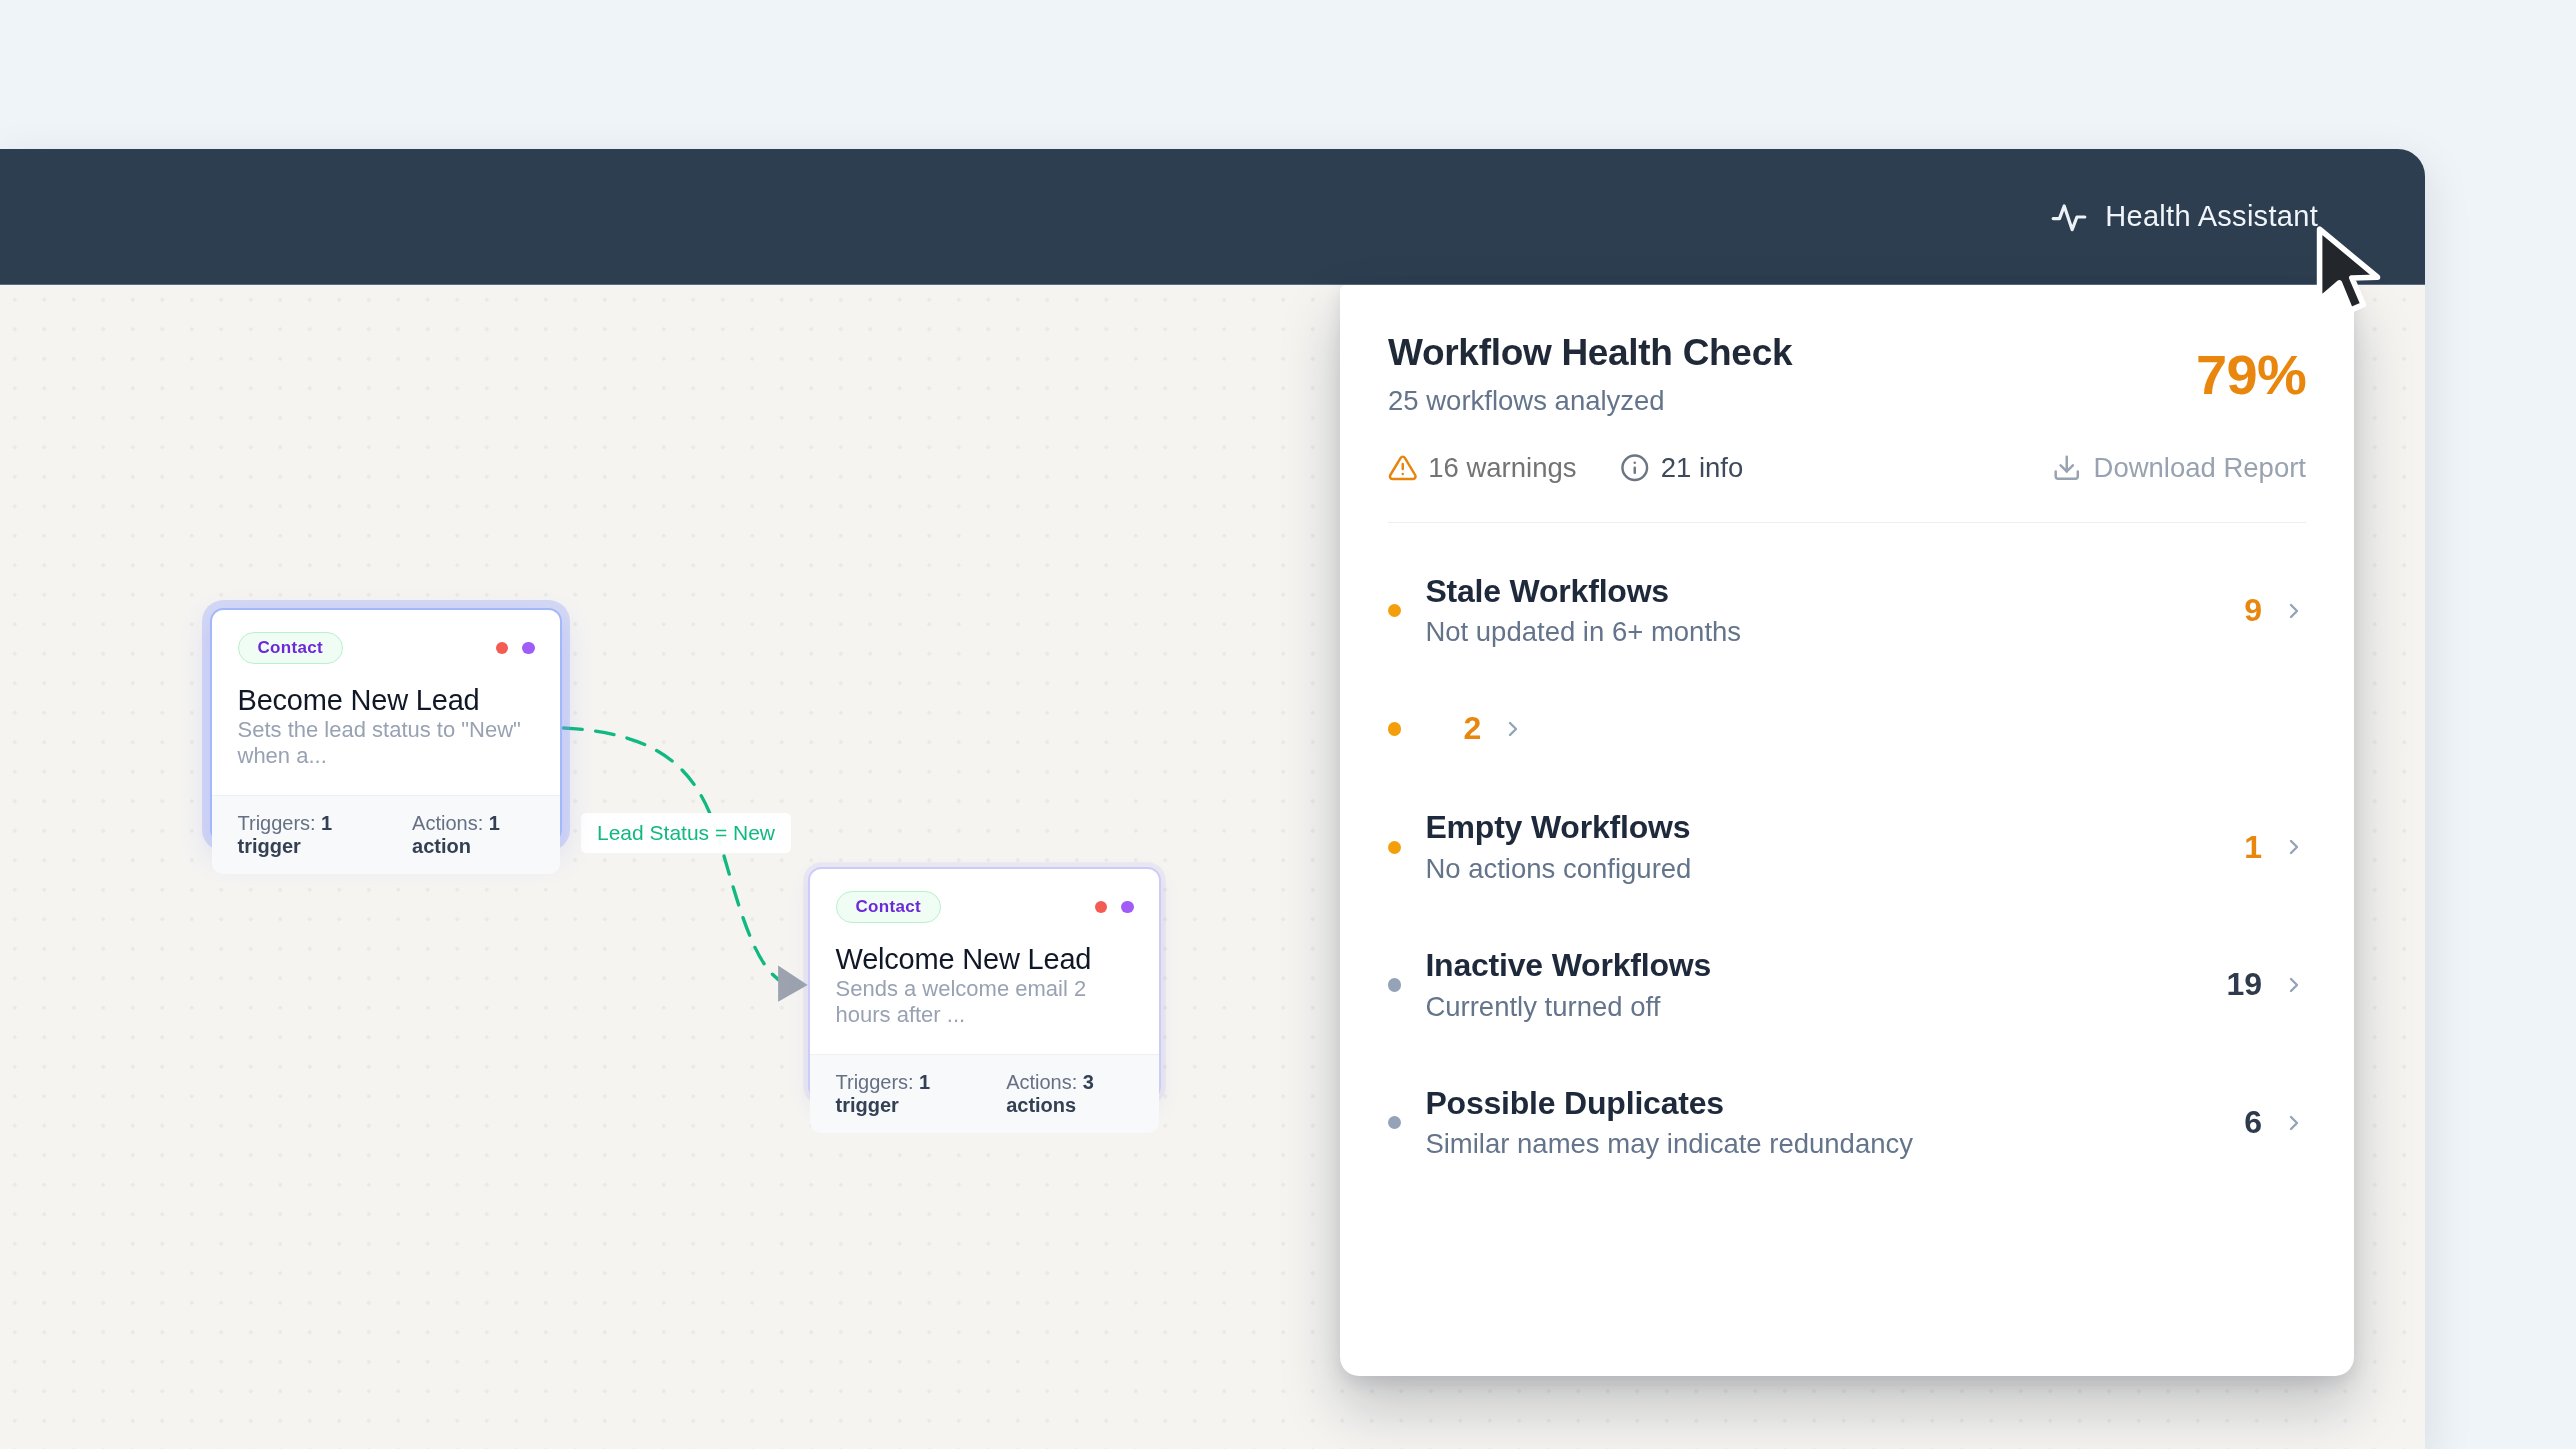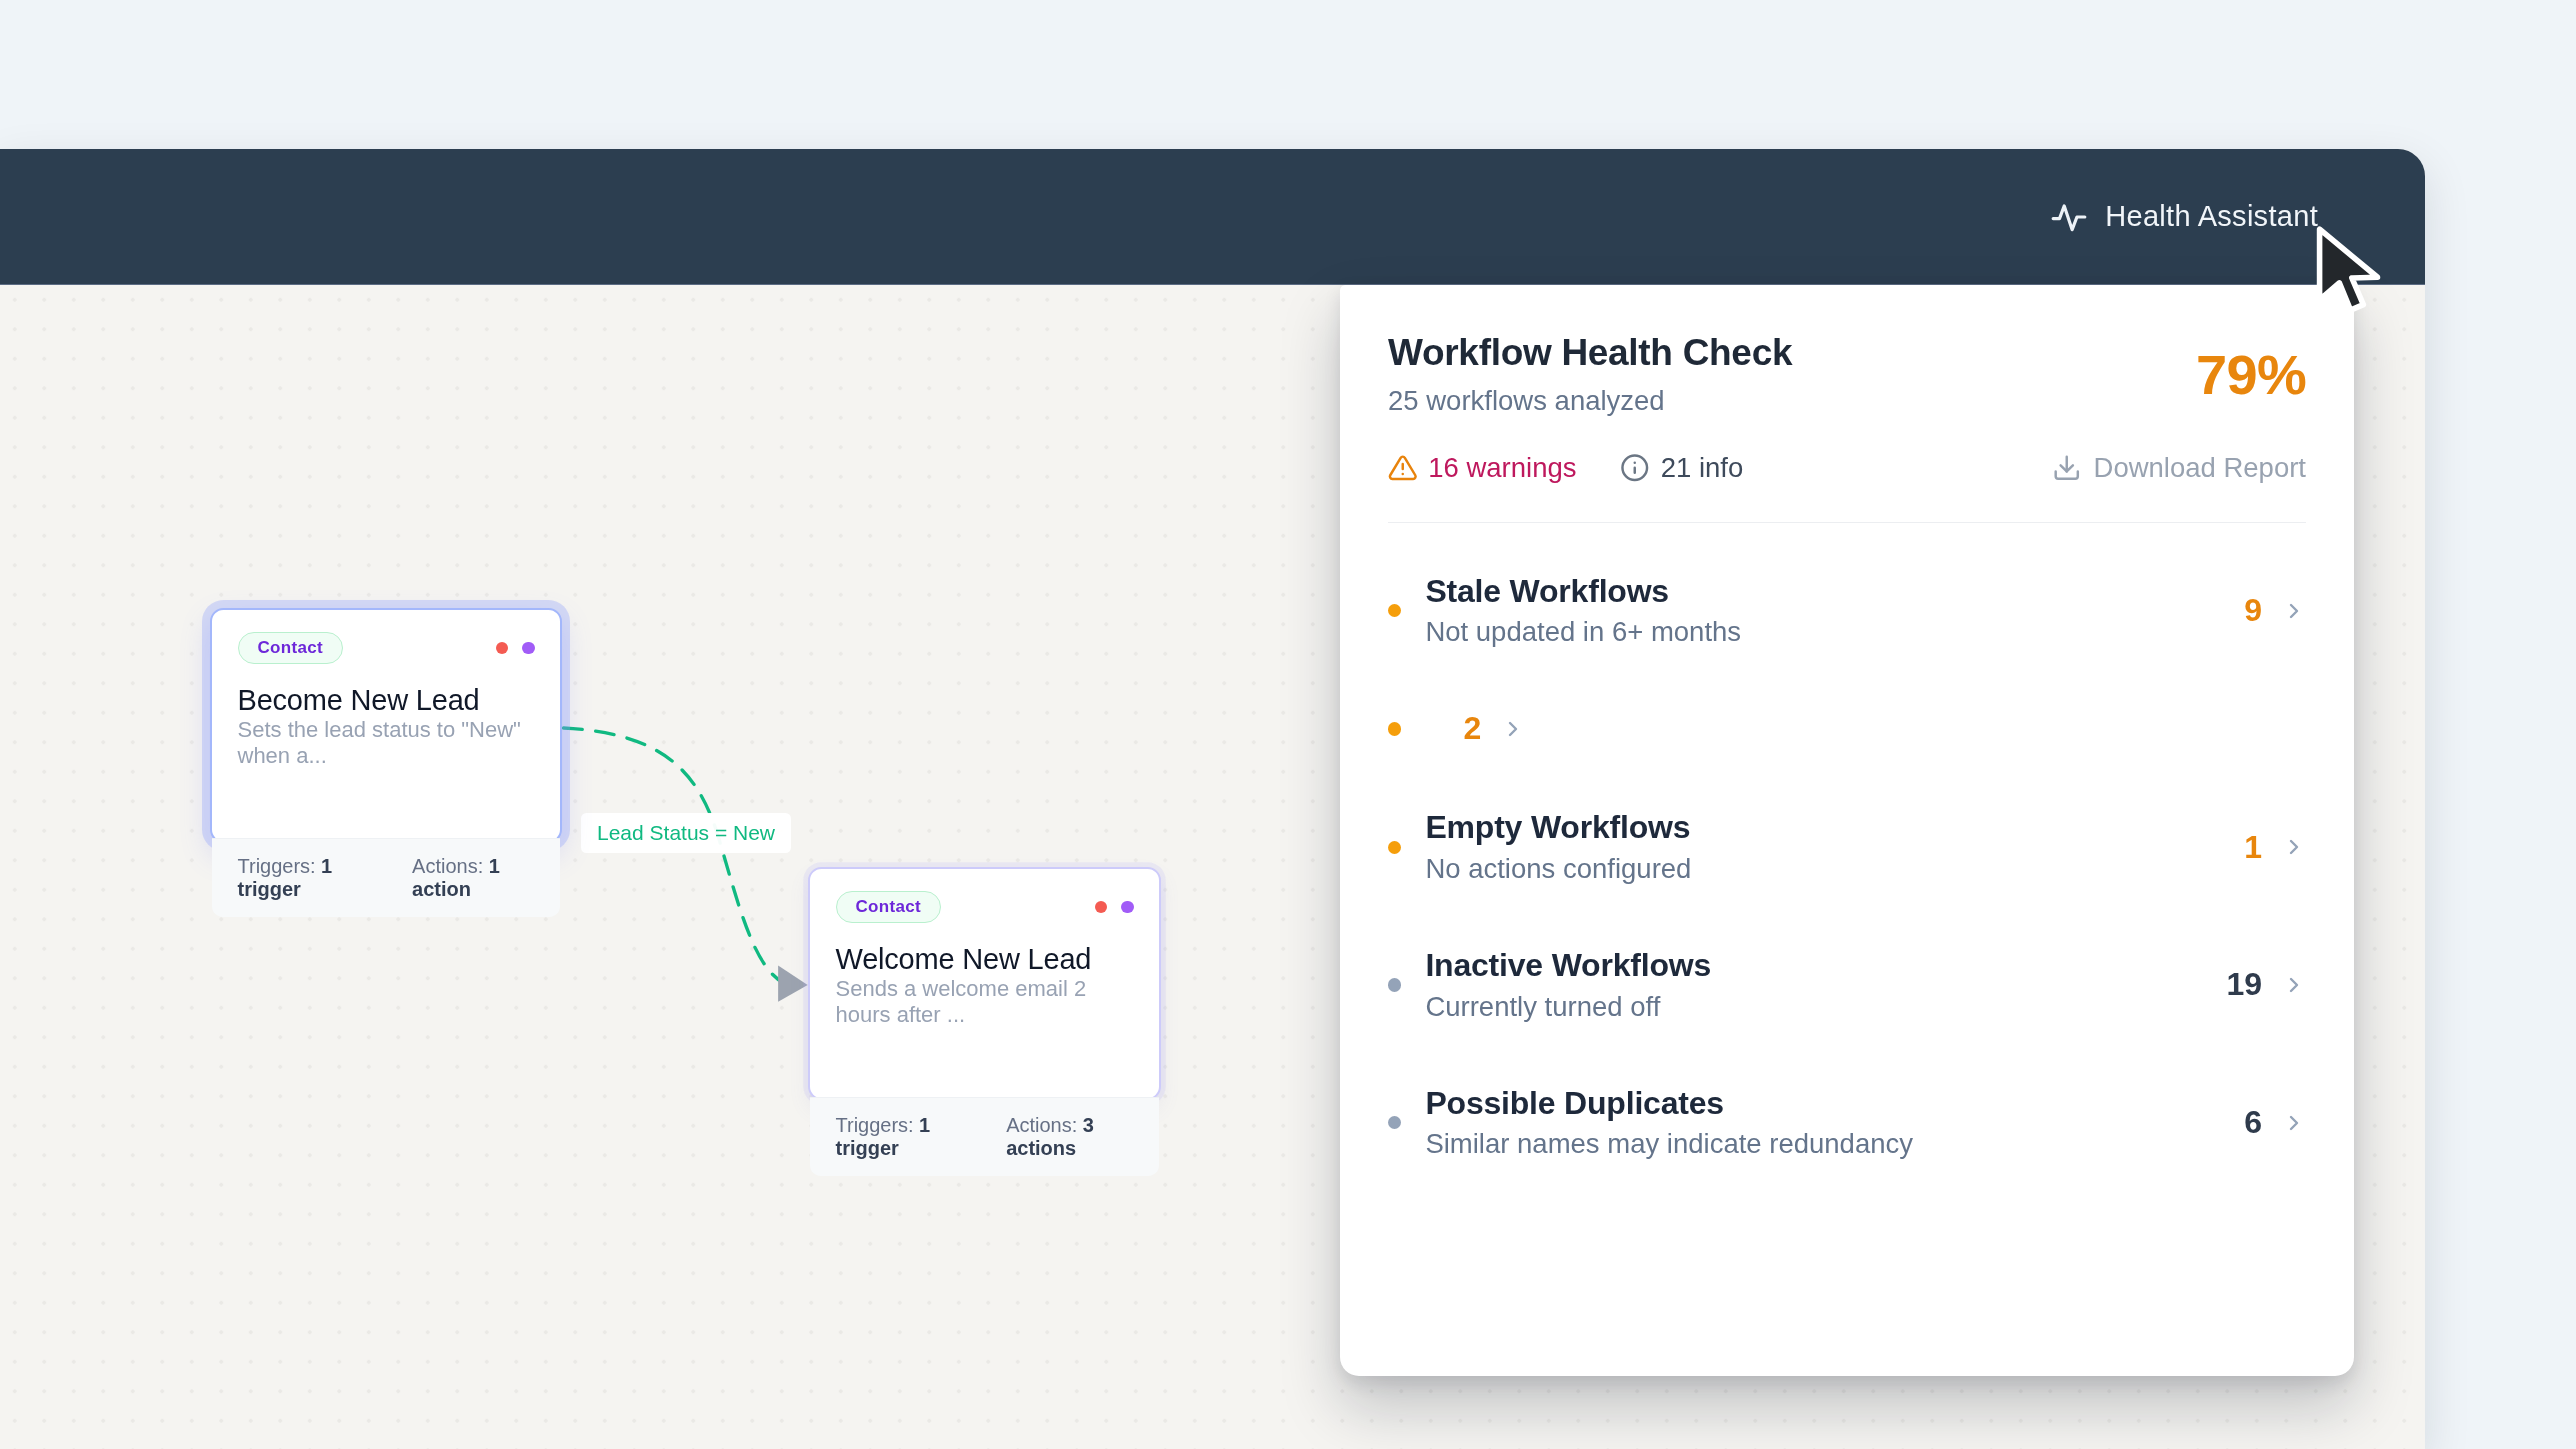--- a/index.html
+++ b/index.html
@@ -57,42 +57,42 @@
   }
   .dots { display:flex; gap:13.4px; }
   .dot { width:12.7px; height:12.7px; border-radius:50%; display:inline-block; }
   .dot.red { background:#F45B52; }
   .dot.purple { background:#A15CF7; }
   .node-title { font-size:29px; font-weight:400; color:#101828; margin-top:20px; letter-spacing:-0.2px; }
   .node-desc { font-size:22px; color:#98A2B3; margin-top:auto; padding-bottom:19px; }
   .node-footer {
     background:#F7F9FA; border-top:1.3px solid #EEF1F4;
     border-radius:0 0 10.7px 10.7px; padding:16px 25.5px;
-    display:flex; gap:43px; font-size:20px; color:#667085;margin-top:43px;
+    display:flex; gap:43px; font-size:20px; color:#667085;
   }
   .node-footer b { color:#344054; font-weight:700; margin-left:5.4px; }
 
   
   .panel {
     position:absolute; left:1340px; top:285px; width:1014px; height:1091px;
     background:#fff; border-radius:5.4px 5.4px 19px 19px;
     box-shadow:0 31px 60px rgba(15,23,42,.22), 0 6.7px 17.4px rgba(15,23,42,.10);
   }
   .panel-head { padding:47px 48px 0;border-radius:31px; }
   .panel-title-row { display:flex; align-items:center; justify-content:space-between; }
   .panel-title { font-size:37px; font-weight:700; color:#1F2937; letter-spacing:-0.3px; }
   .panel-sub { font-size:27.5px; color:#64748B; margin-top:10.7px; }
   .panel-score { font-size:56px; font-weight:800; color:#E8860D; letter-spacing:-0.7px; }
   .panel-stats {
     display:flex; align-items:center; margin:35px 0 0; padding-bottom:38px;
     border-bottom:1.3px solid #ECEEF1; font-size:27.5px;
   }
   .stat { display:flex; align-items:center; gap:10.7px; }
   .stat svg { width:29.5px; height:29.5px; }
-  .stat.warning { color:#be185d; margin-right:44px; }
+  .stat.warning { color:#737373; margin-right:44px; }
   .stat.info { color:#3E4A5B; }
   .download {
     margin-left:auto; display:flex; align-items:center; gap:12px;
     background:none; border:none; cursor:pointer;
     color:#98A2B0; font-size:27.5px; font-family:inherit;
   }
   .download svg { width:29.5px; height:29.5px; }
 
   .issue-list { padding:19px 0 0; }
   .issue-row { display:flex; align-items:center; padding:31px 48px; cursor:pointer; }

